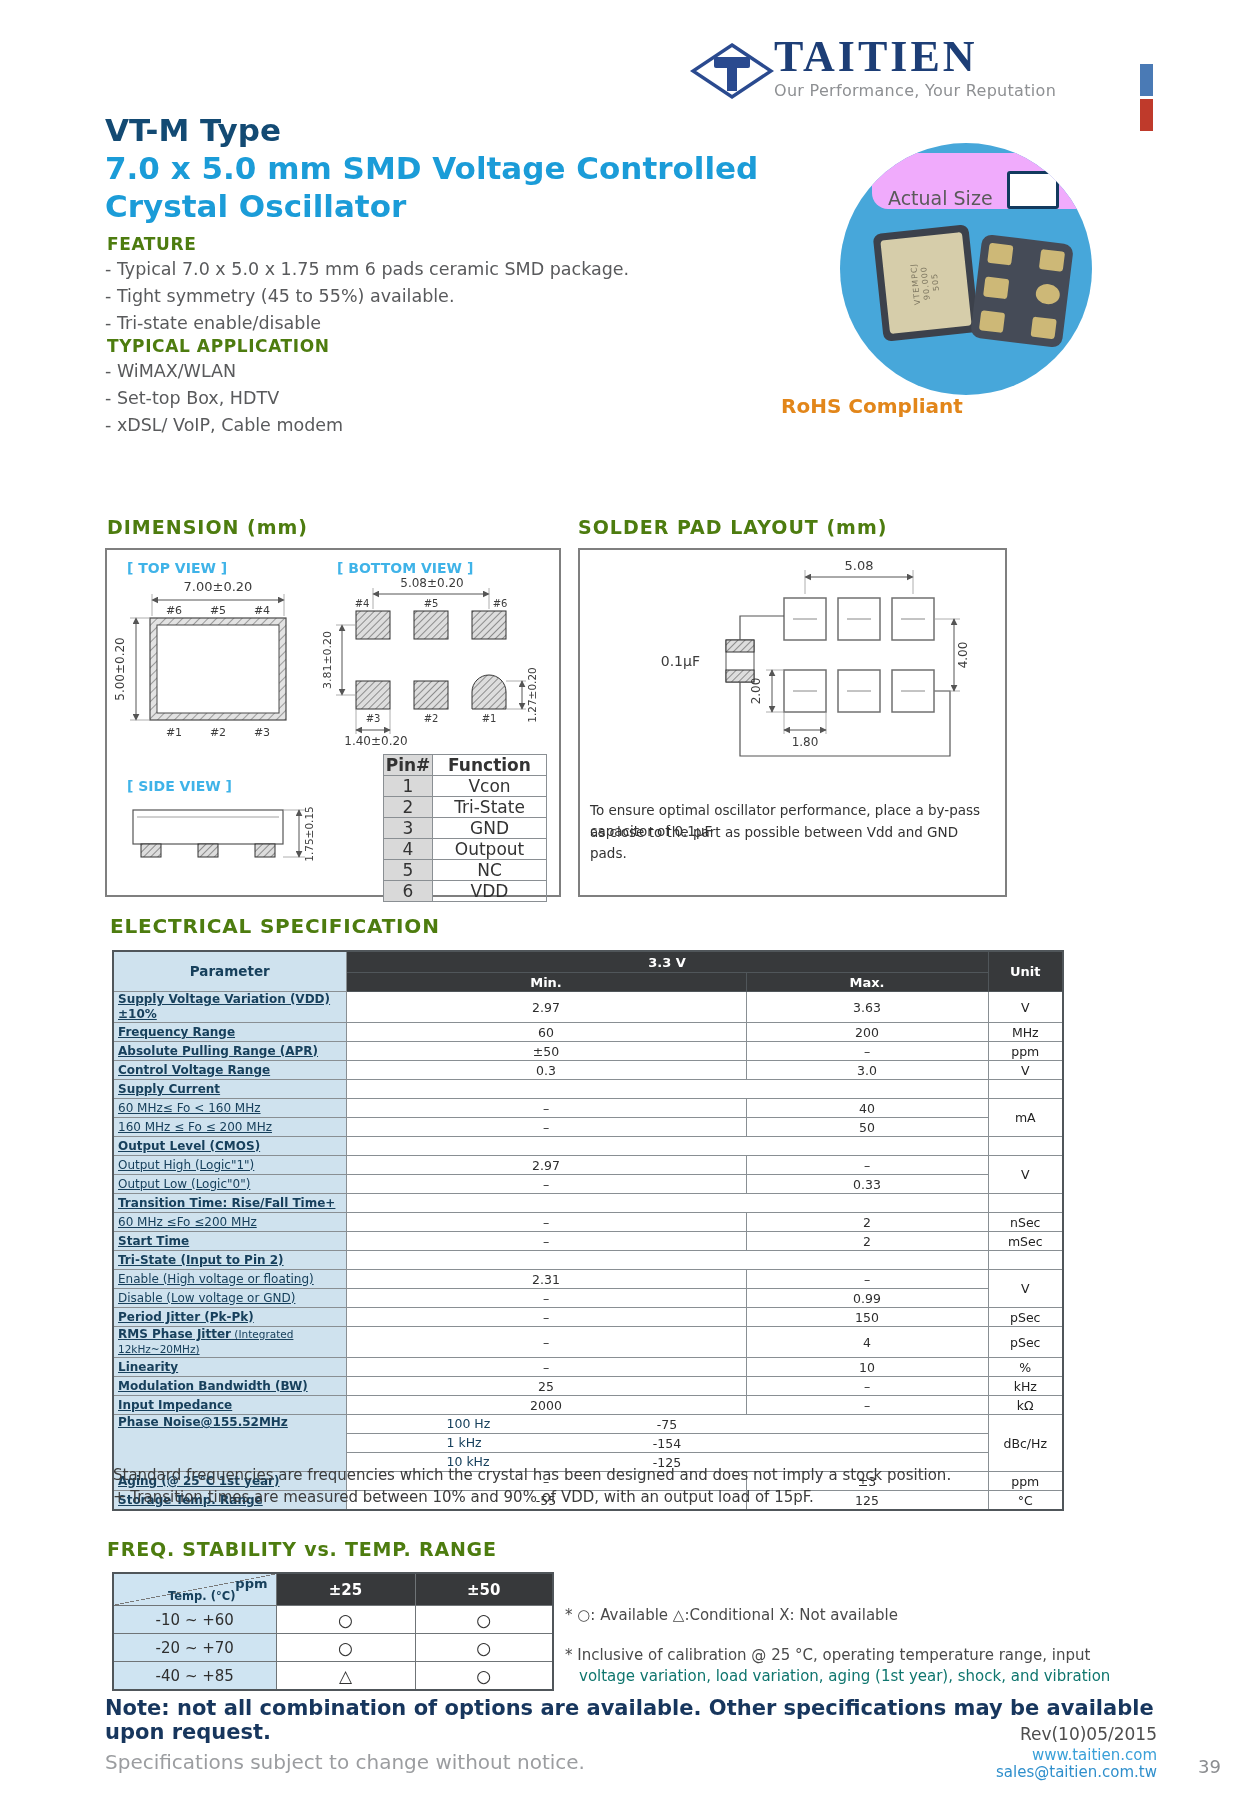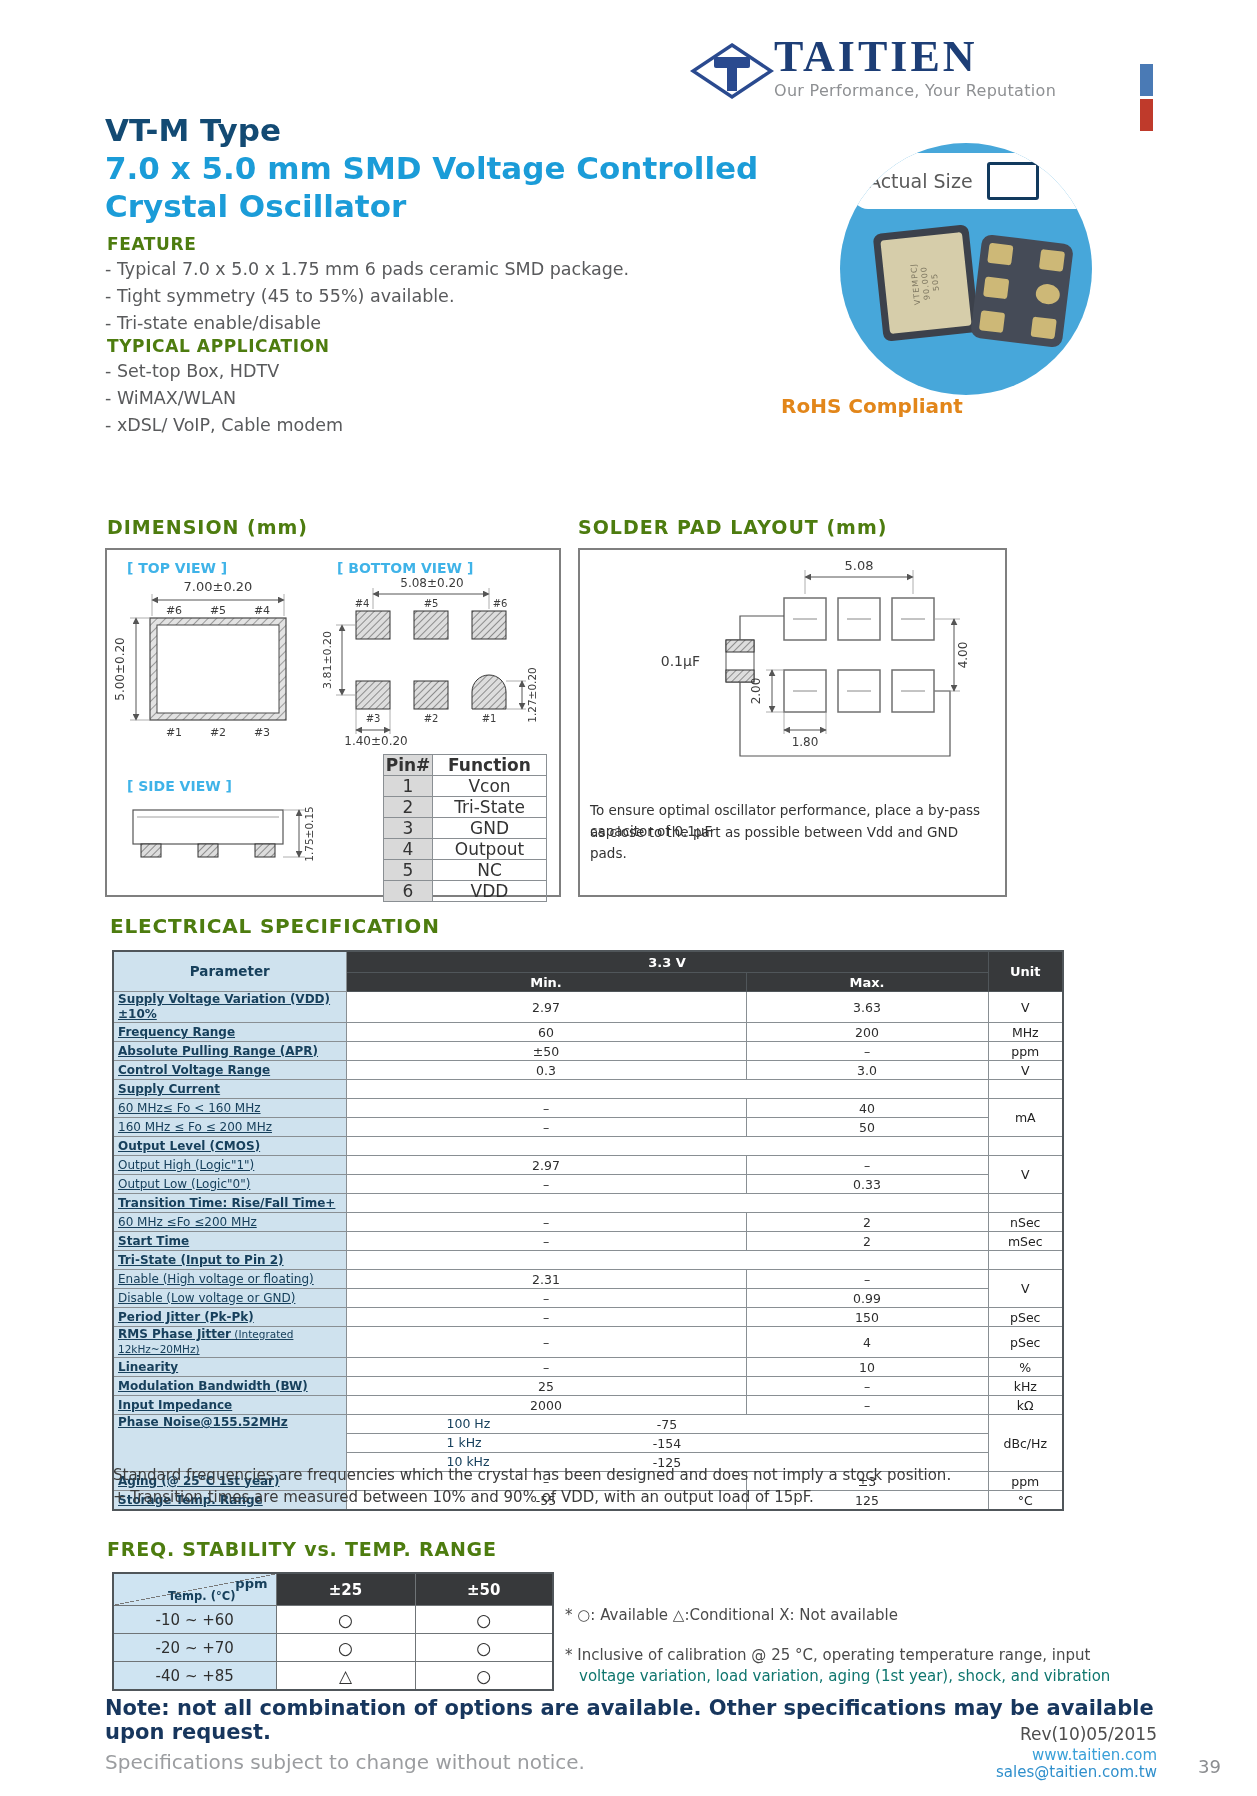--- a/index.html
+++ b/index.html
@@ -23,22 +23,22 @@
 
   .sec-h{font-weight:bold;color:#4d7c0f;letter-spacing:.6px;}
   .feature-h{left:107px;top:234px;font-size:17px;}
   .list{font-size:17.5px;color:#595a5c;line-height:27px;}
   .feature-list{left:105px;top:256px;width:620px;}
   .app-h{left:107px;top:336px;font-size:17px;}
   .app-list{left:105px;top:358px;width:620px;}
 
   
   .circle{left:840px;top:143px;width:252px;height:252px;border-radius:50%;background:#47a7da;overflow:hidden;}
-  .size-tab{position:absolute;left:12px;top:10px;width:250px;height:56px;background:#ffffff;border-radius:16px;
-            display:flex;align-items:center;gap:14px;padding-left:16px;box-sizing:border-box;}
+  .size-tab{position:absolute;left:32px;top:10px;width:250px;height:56px;background:#f0abfc;border-radius:16px;
+            display:flex;align-items:flex-end;gap:14px;padding-left:16px;box-sizing:border-box;}
   .size-label{font-size:19px;color:#5a5a5a;}
   .size-box{width:46px;height:32px;border:3px solid #123a5e;border-radius:3px;background:#fff;}
   .chip{position:absolute;border-radius:8px;}
   .chip-top{left:38px;top:86px;width:96px;height:108px;background:#3c414b;transform:rotate(-6deg);}
   .chip-lid{position:absolute;left:7px;top:7px;right:7px;bottom:7px;background:#d6cdaa;border-radius:4px;overflow:hidden;}
   .chip-marking{position:absolute;left:50%;top:50%;transform:translate(-50%,-50%) rotate(-90deg);
                 font-size:8px;color:#7d7660;letter-spacing:1px;text-align:center;line-height:10px;white-space:nowrap;}
   .chip-bottom{left:136px;top:96px;width:92px;height:104px;background:#454b57;transform:rotate(7deg);border-radius:10px;}
   .pad{position:absolute;width:24px;height:20px;background:#cdb877;border-radius:3px;}
   .rohs{left:772px;top:394px;width:200px;text-align:center;font-size:20px;font-weight:bold;color:#e2861a;}
@@ -143,22 +143,22 @@
   <div class="abs title3">Crystal Oscillator</div>
 
   <div class="abs sec-h feature-h">FEATURE</div>
   <div class="abs list feature-list">
       <div class="">- Typical 7.0 x 5.0 x 1.75 mm 6 pads ceramic SMD package.</div>
       <div class="">- Tight symmetry (45 to 55%) available.</div>
       <div class="">- Tri-state enable/disable</div>
     </div>
   <div class="abs sec-h app-h">TYPICAL APPLICATION</div>
   <div class="abs list app-list">
+      <div class="">- WiMAX/WLAN</div>
       <div class="">- Set-top Box, HDTV</div>
-      <div class="">- WiMAX/WLAN</div>
       <div class="">- xDSL/ VoIP, Cable modem</div>
     </div>
 
   <div class="abs circle">
     <div class="size-tab">
       <span class="size-label">Actual Size</span>
       <span class="size-box"></span>
     </div>
     <div class="chip chip-top">
       <div class="chip-lid">

